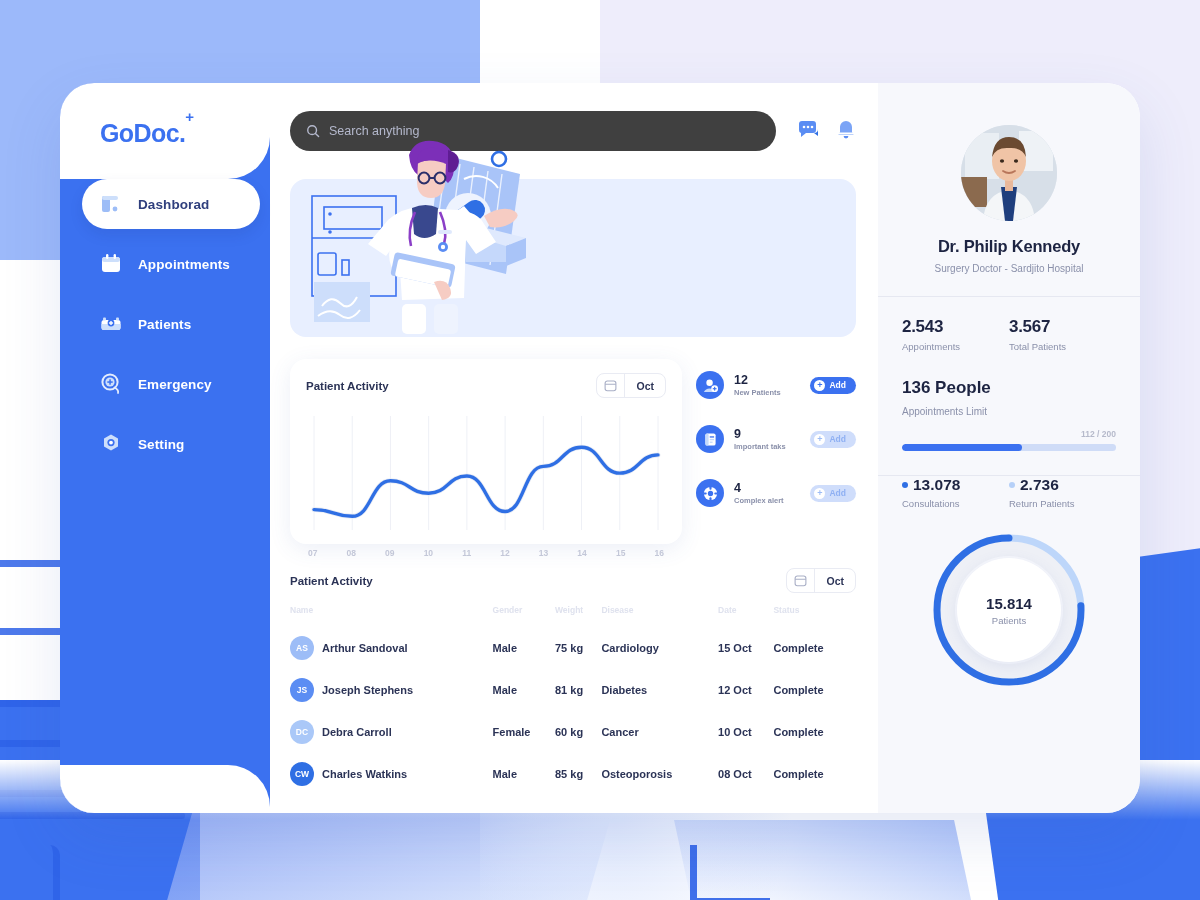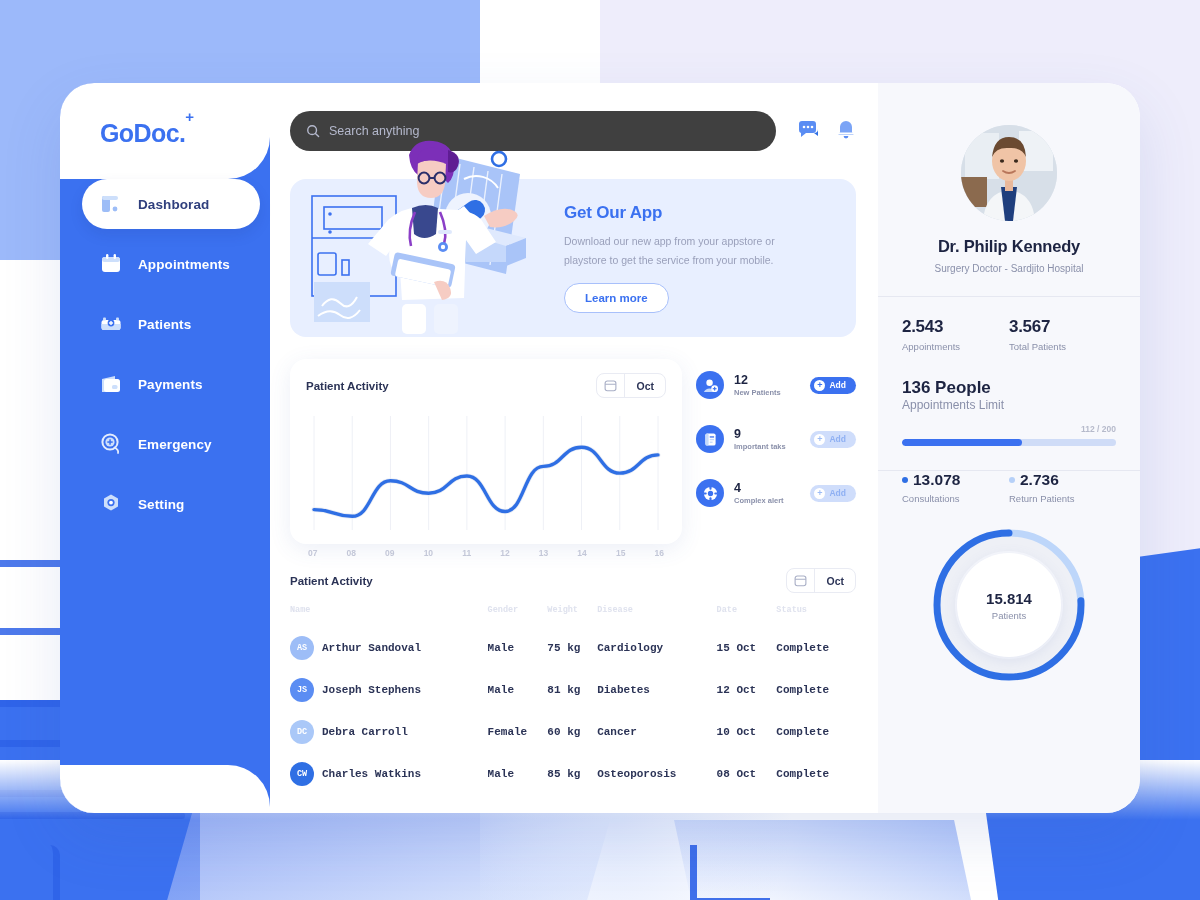--- a/index.html
+++ b/index.html
@@ -190,21 +190,21 @@
   .addbtn .plus {
     width: 11px; height: 11px; border-radius: 50%; background: #fff; color: #3b71f0;
     display: flex; align-items: center; justify-content: center;
     font-size: 9px; line-height: 1; font-weight: bold;
   }
   .addbtn.muted .plus { background: #fff; color: #9dbcf6; }
 
   
   .tablewrap { margin-top: 24px; }
   .tablehead { display: flex; align-items: center; justify-content: space-between; }
-  table { width: 100%; border-collapse: collapse; margin-top: 12px; font-family: Liberation Mono, monospace; }
+  table { width: 100%; border-collapse: collapse; margin-top: 12px; }
   th {
     text-align: left; font-size: 8.5px; color: #dfe2ee; font-weight: bold;
     padding-bottom: 12px;
   }
   td { font-size: 11px; font-weight: bold; color: #2b3356; padding: 9px 0; }
   .namecell { display: flex; align-items: center; gap: 8px; }
   .avatar {
     width: 24px; height: 24px; border-radius: 50%; flex: none;
     display: flex; align-items: center; justify-content: center;
     font-size: 8.5px; font-weight: bold; color: #ffffff;
@@ -222,21 +222,21 @@
   }
   .dr-name { font-size: 16.5px; font-weight: bold; color: #1d2442; margin-top: 16px; letter-spacing: -.2px; }
   .dr-role { font-size: 10px; color: #8a90aa; margin-top: 7px; }
   .hr { height: 1px; background: #e6e8f1; margin: 22px -24px 0; }
   .twocol { display: flex; margin-top: 20px; }
   .twocol > div { flex: 1; }
   .big-num { font-size: 17px; font-weight: bold; color: #1d2442; letter-spacing: -.3px; }
   .small-lbl { font-size: 9.5px; color: #8a90aa; margin-top: 4px; }
   .limit { margin-top: 26px; }
   .limit-num { font-size: 17px; font-weight: bold; color: #1d2442; }
-  .limit-lbl { font-size: 12px; color: #8a90aa; margin-top: 0; }
+  .limit-lbl { font-size: 10px; color: #8a90aa; margin-top: 8px; }
   .ratio { text-align: right; font-size: 8.5px; color: #b6bacb; font-weight: bold; margin-top: 12px; }
   .bar { height: 7px; border-radius: 4px; background: #cfdcf7; margin-top: 5px; overflow: hidden; }
   .bar > i { display: block; height: 100%; background: #3b71f0; border-radius: 4px; }
   .dotstats { display: flex; }
   .dotstats > div { flex: 1; }
   .dotnum { display: flex; align-items: center; gap: 5px; font-size: 15.5px; font-weight: bold; color: #1d2442; }
   .dot { width: 6px; height: 6px; border-radius: 50%; flex: none; }
   .donutwrap { margin-top: 20px; display: flex; justify-content: center; }
   .donut { position: relative; width: 162px; height: 162px; }
   .donut .center {
@@ -306,28 +306,20 @@
           <path d="M3.5 13 h19 v3.5 a2.5 2.5 0 0 1 -2.5 2.5 h-14 a2.5 2.5 0 0 1 -2.5 -2.5 z" fill="#cddffb"></path>
           <circle cx="13" cy="12" r="3.4" fill="#3b71f0"></circle>
           <rect x="12.3" y="10" width="1.4" height="4" fill="#ffffff"></rect>
           <rect x="11" y="11.3" width="4" height="1.4" fill="#ffffff"></rect>
           <rect x="5" y="6.5" width="3" height="3" rx="1" fill="#cddffb"></rect>
           <rect x="18" y="6.5" width="3" height="3" rx="1" fill="#cddffb"></rect>
         </svg>
         <span>Patients</span>
       </div>
 
-      <div class="nav-item">
-        <svg class="nav-icon" viewBox="0 0 26 26">
-          <path d="M4 8 L17 5 L17 21 L4 21 Z" fill="#cddffb"></path>
-          <rect x="6" y="8" width="16" height="13" rx="2.5" fill="#ffffff"></rect>
-          <rect x="14" y="14" width="5.5" height="4" rx="1.6" fill="#cddffb"></rect>
-        </svg>
-        <span>Payments</span>
-      </div>
 
       <div class="nav-item">
         <svg class="nav-icon" viewBox="0 0 26 26">
           <circle cx="12" cy="11" r="7.6" fill="none" stroke="#e3ecfd" stroke-width="2"></circle>
           <circle cx="12" cy="11" r="4.6" fill="#cddffb"></circle>
           <rect x="11.3" y="8.3" width="1.5" height="5.4" fill="#3b71f0"></rect>
           <rect x="9.3" y="10.3" width="5.4" height="1.5" fill="#3b71f0"></rect>
           <path d="M16.5 16.5 Q21 19 20 22" fill="none" stroke="#e3ecfd" stroke-width="1.8" stroke-linecap="round"></path>
         </svg>
         <span>Emergency</span>
@@ -430,25 +422,20 @@
 
             <path d="M104 106 q-8 22 6 36 q16 16 36 12 l-6 -20 q-18 2 -24 -12 q-3 -8 0 -16z" fill="#ffffff"></path>
             <rect x="104" y="124" width="62" height="24" rx="4" fill="#a9c4f8" transform="rotate(12 135 136)"></rect>
             <rect x="108" y="130" width="54" height="18" rx="3" fill="#ffffff" transform="rotate(12 135 139)"></rect>
             <path d="M146 148 q12 -4 16 6 q4 10 -8 12z" fill="#f6ccc3"></path>
 
             <rect x="114" y="170" width="24" height="30" rx="5" fill="#ffffff"></rect>
             <rect x="146" y="170" width="24" height="30" rx="5" fill="#eef3fe"></rect>
           </g>
         </svg>
-      </div>
-      <div class="banner-txt">
-        <div class="banner-title">Get Our App</div>
-        <div class="banner-sub">Download our new app from your appstore or playstore to get the service from your mobile.</div>
-        <div class="learn">Learn more</div>
       </div>
     </div>
 
     <div class="chartrow">
 
       <div class="chartcard">
         <div class="card-head">
           <div class="card-title">Patient Activity</div>
           <div class="monthsel">
             <div class="calbtn">

